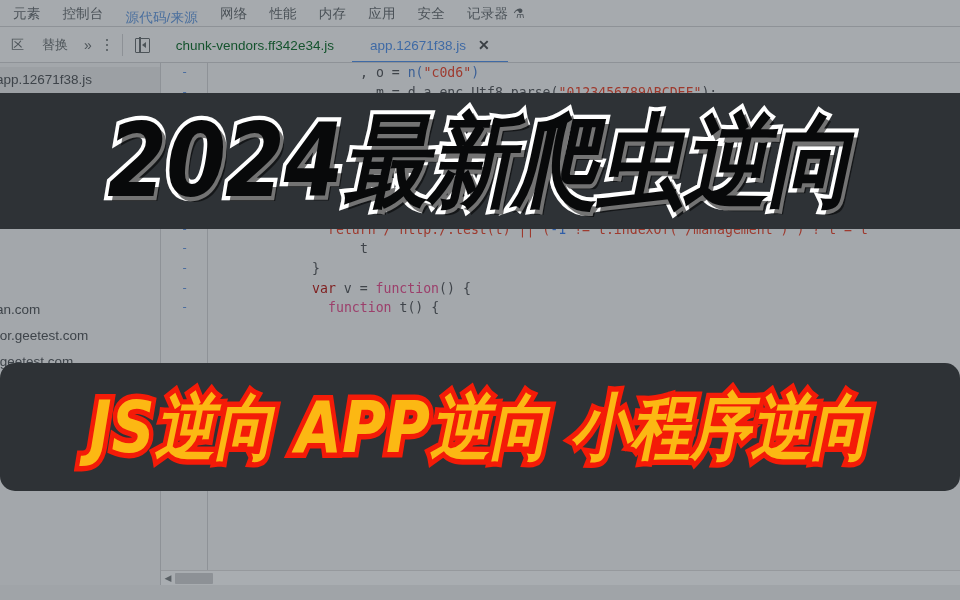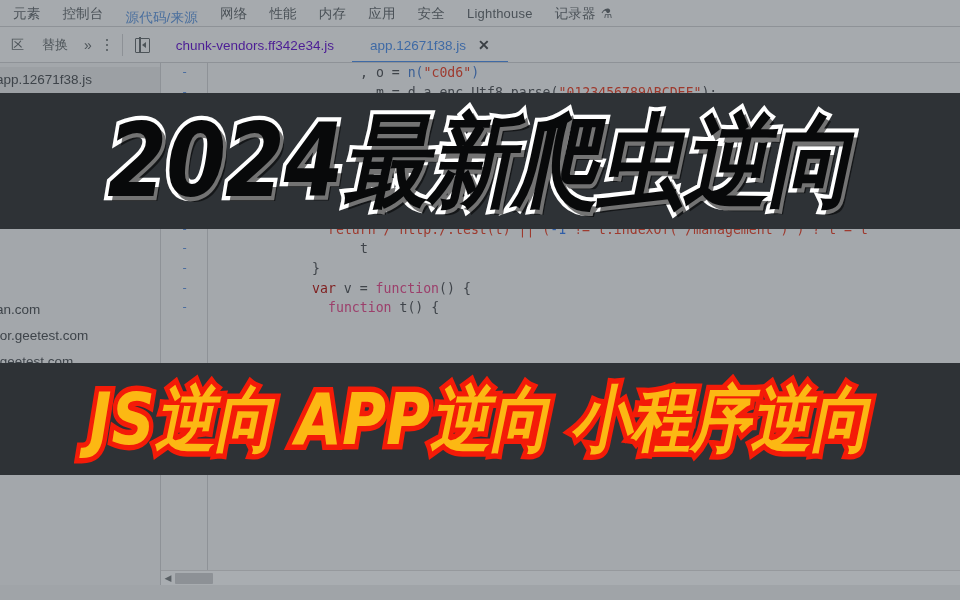--- a/index.html
+++ b/index.html
@@ -93,21 +93,21 @@
     border-top: 3px solid transparent; border-bottom: 3px solid transparent;
     border-right: 4px solid #4d5459;
   }
   .file-tabs { display: flex; align-items: center; height: 36px; }
   .file-tab {
     position: relative;
     height: 36px;
     display: flex; align-items: center;
     padding: 0 18px;
     font-size: 13.5px;
-    color: #4c1d95;
+    color: #14532d;
     white-space: nowrap;
   }
   .file-tab.active { color: #3f6aa5; }
   .file-tab.active::after {
     content: ""; position: absolute; left: 0; right: 0; bottom: 0;
     height: 2.5px; background: #3f6aa5;
   }
   .file-tab .closex {
     margin-left: 12px; font-size: 14px; color: #3a3f44; font-weight: 700;
   }
@@ -198,21 +198,21 @@
 
   
   .banner {
     position: absolute; left: 0;
     width: 960px;
     background: #2e3236;
     display: flex; align-items: center; justify-content: center;
     overflow: hidden;
   }
   #banner-title { top: 93px; height: 136px; }
-  #banner-sub   { top: 363px; height: 112px; }
+  #banner-sub   { top: 363px; height: 128px; border-radius: 15px; }
 
   .title-text {
     font-family: "DejaVu Sans", sans-serif;
     font-size: 86px;
     font-weight: 700;
     font-style: italic;
     color: #08090a;
     letter-spacing: -1px;
     line-height: 1;
     white-space: nowrap;
@@ -257,23 +257,20 @@
         <span>性能</span>
       </div>
     <div class="dt-tab">
         <span>内存</span>
       </div>
     <div class="dt-tab">
         <span>应用</span>
       </div>
     <div class="dt-tab">
         <span>安全</span>
-      </div>
-    <div class="dt-tab latin">
-        <span>Lighthouse</span>
       </div>
     <div class="dt-tab">
       <span>记录器</span>
       <span class="flask">⚗</span>
     </div>
   </div>
   <div class="tabbar-underline"></div>
 
   <div class="subbar">
     <div class="subbar-left">

